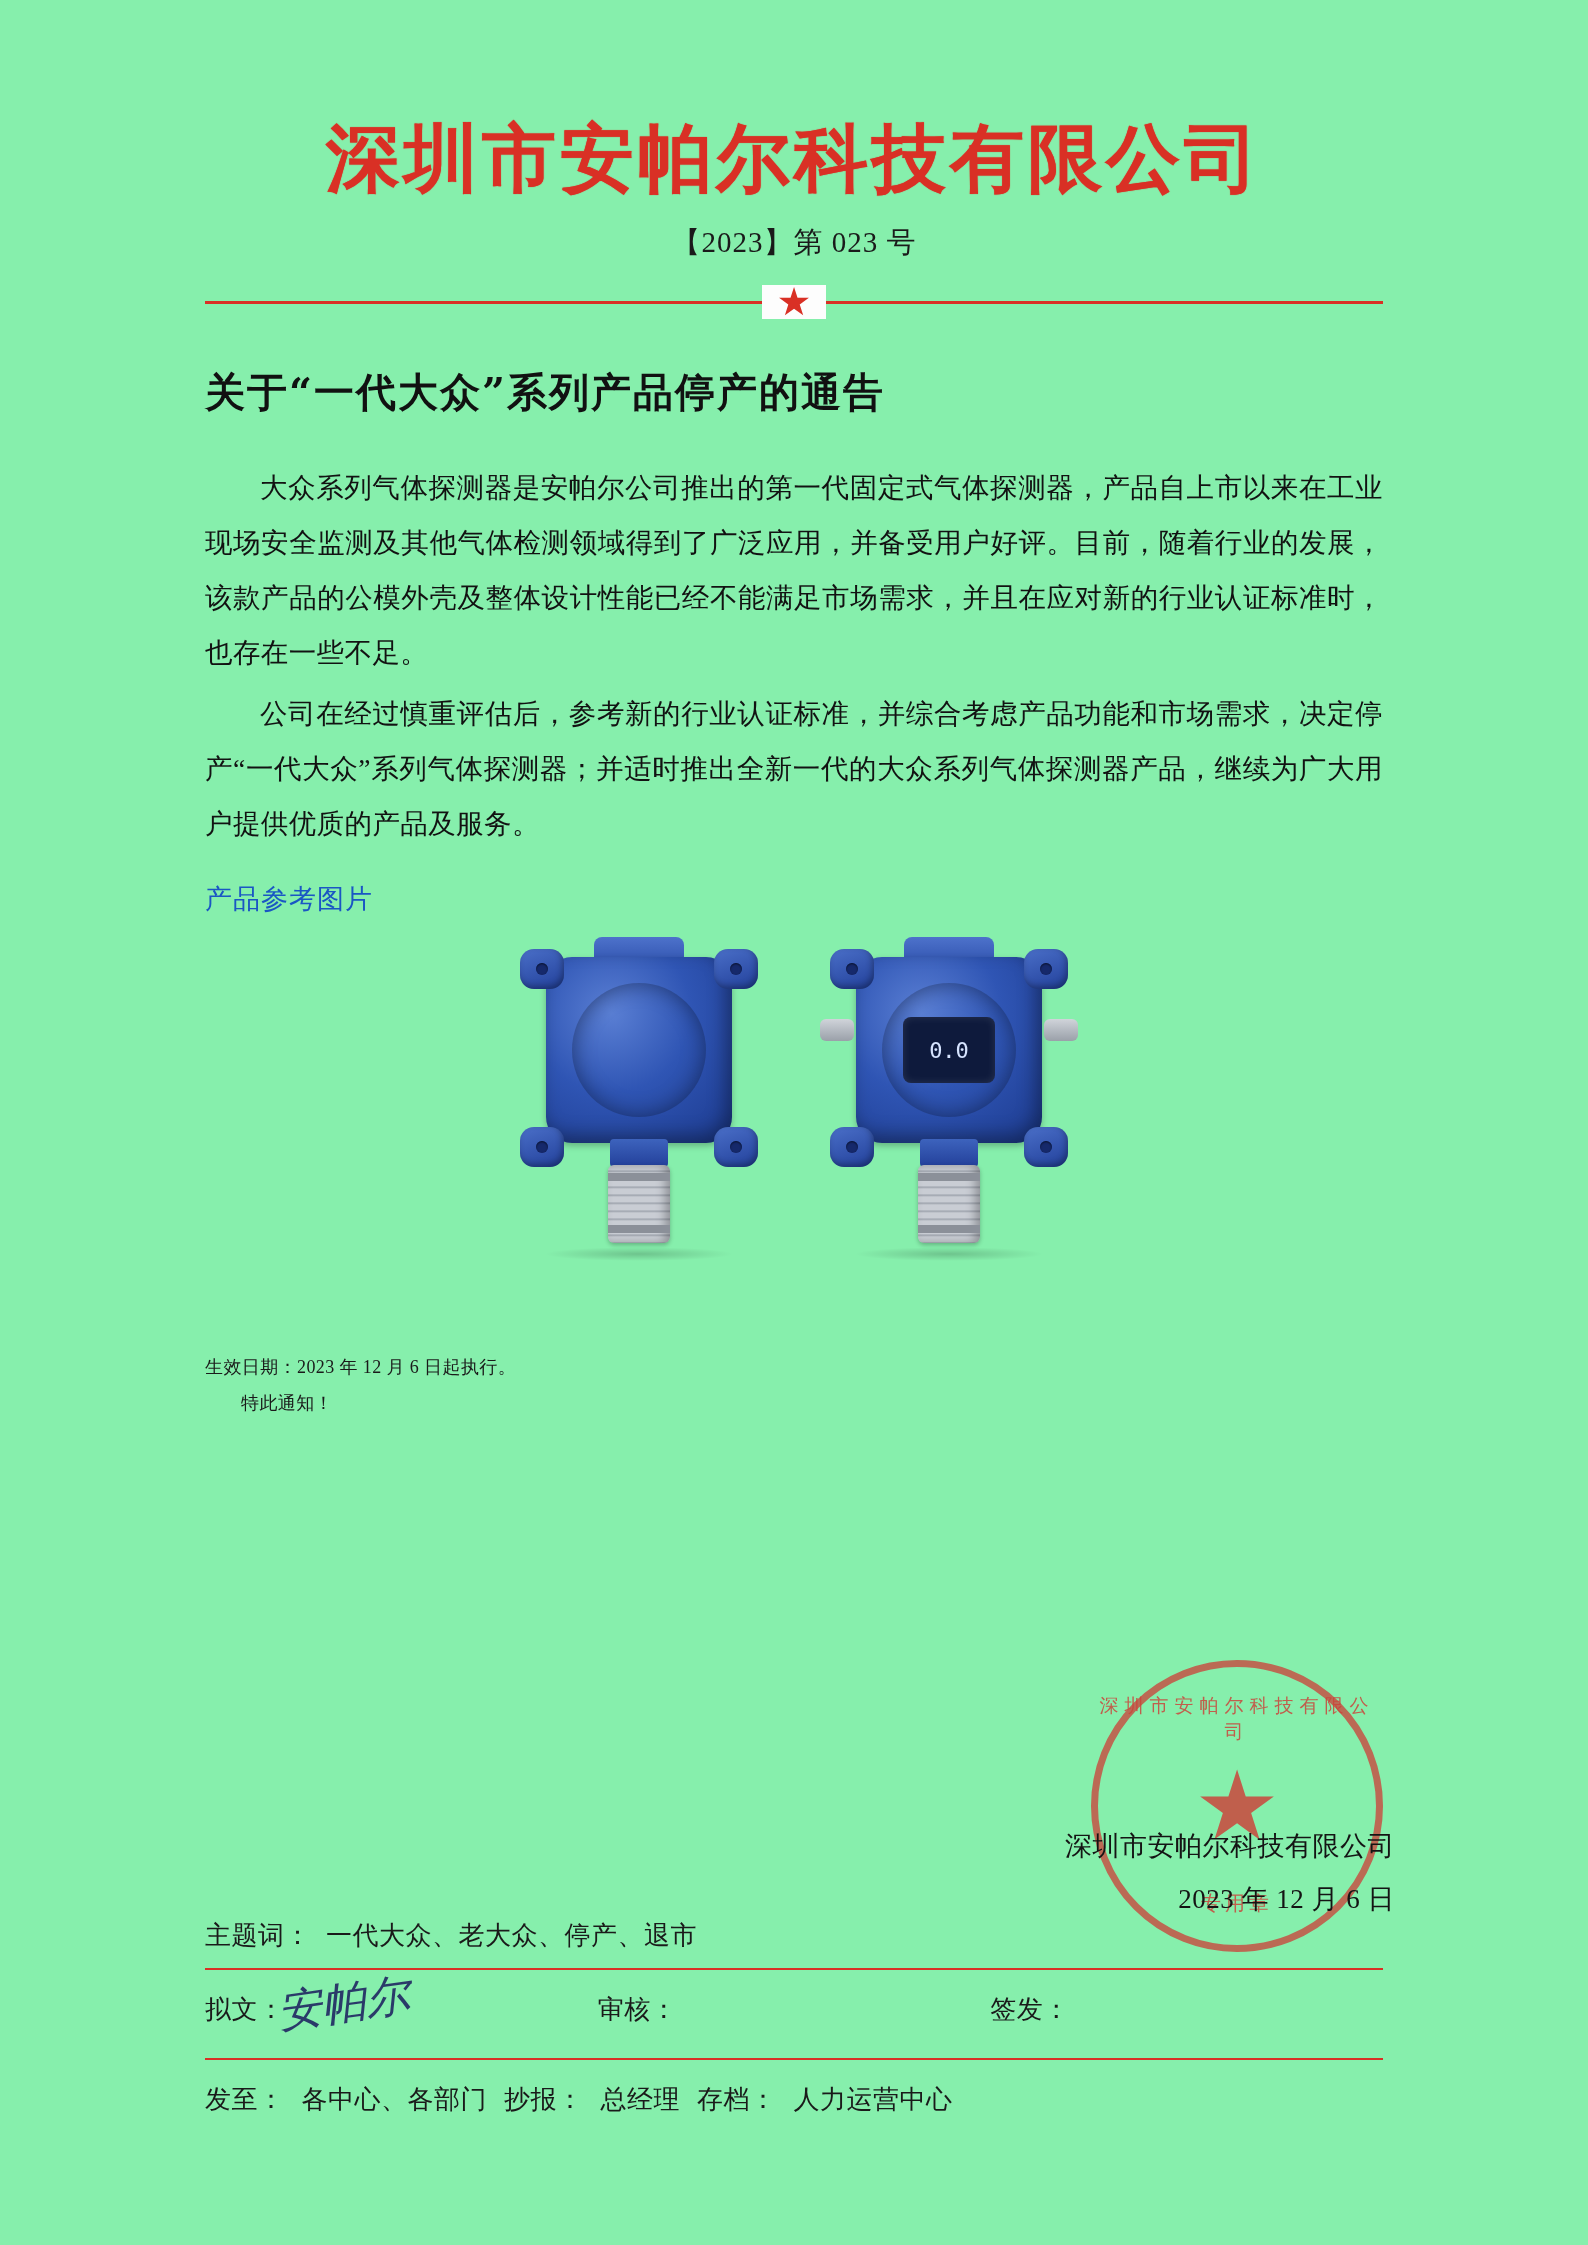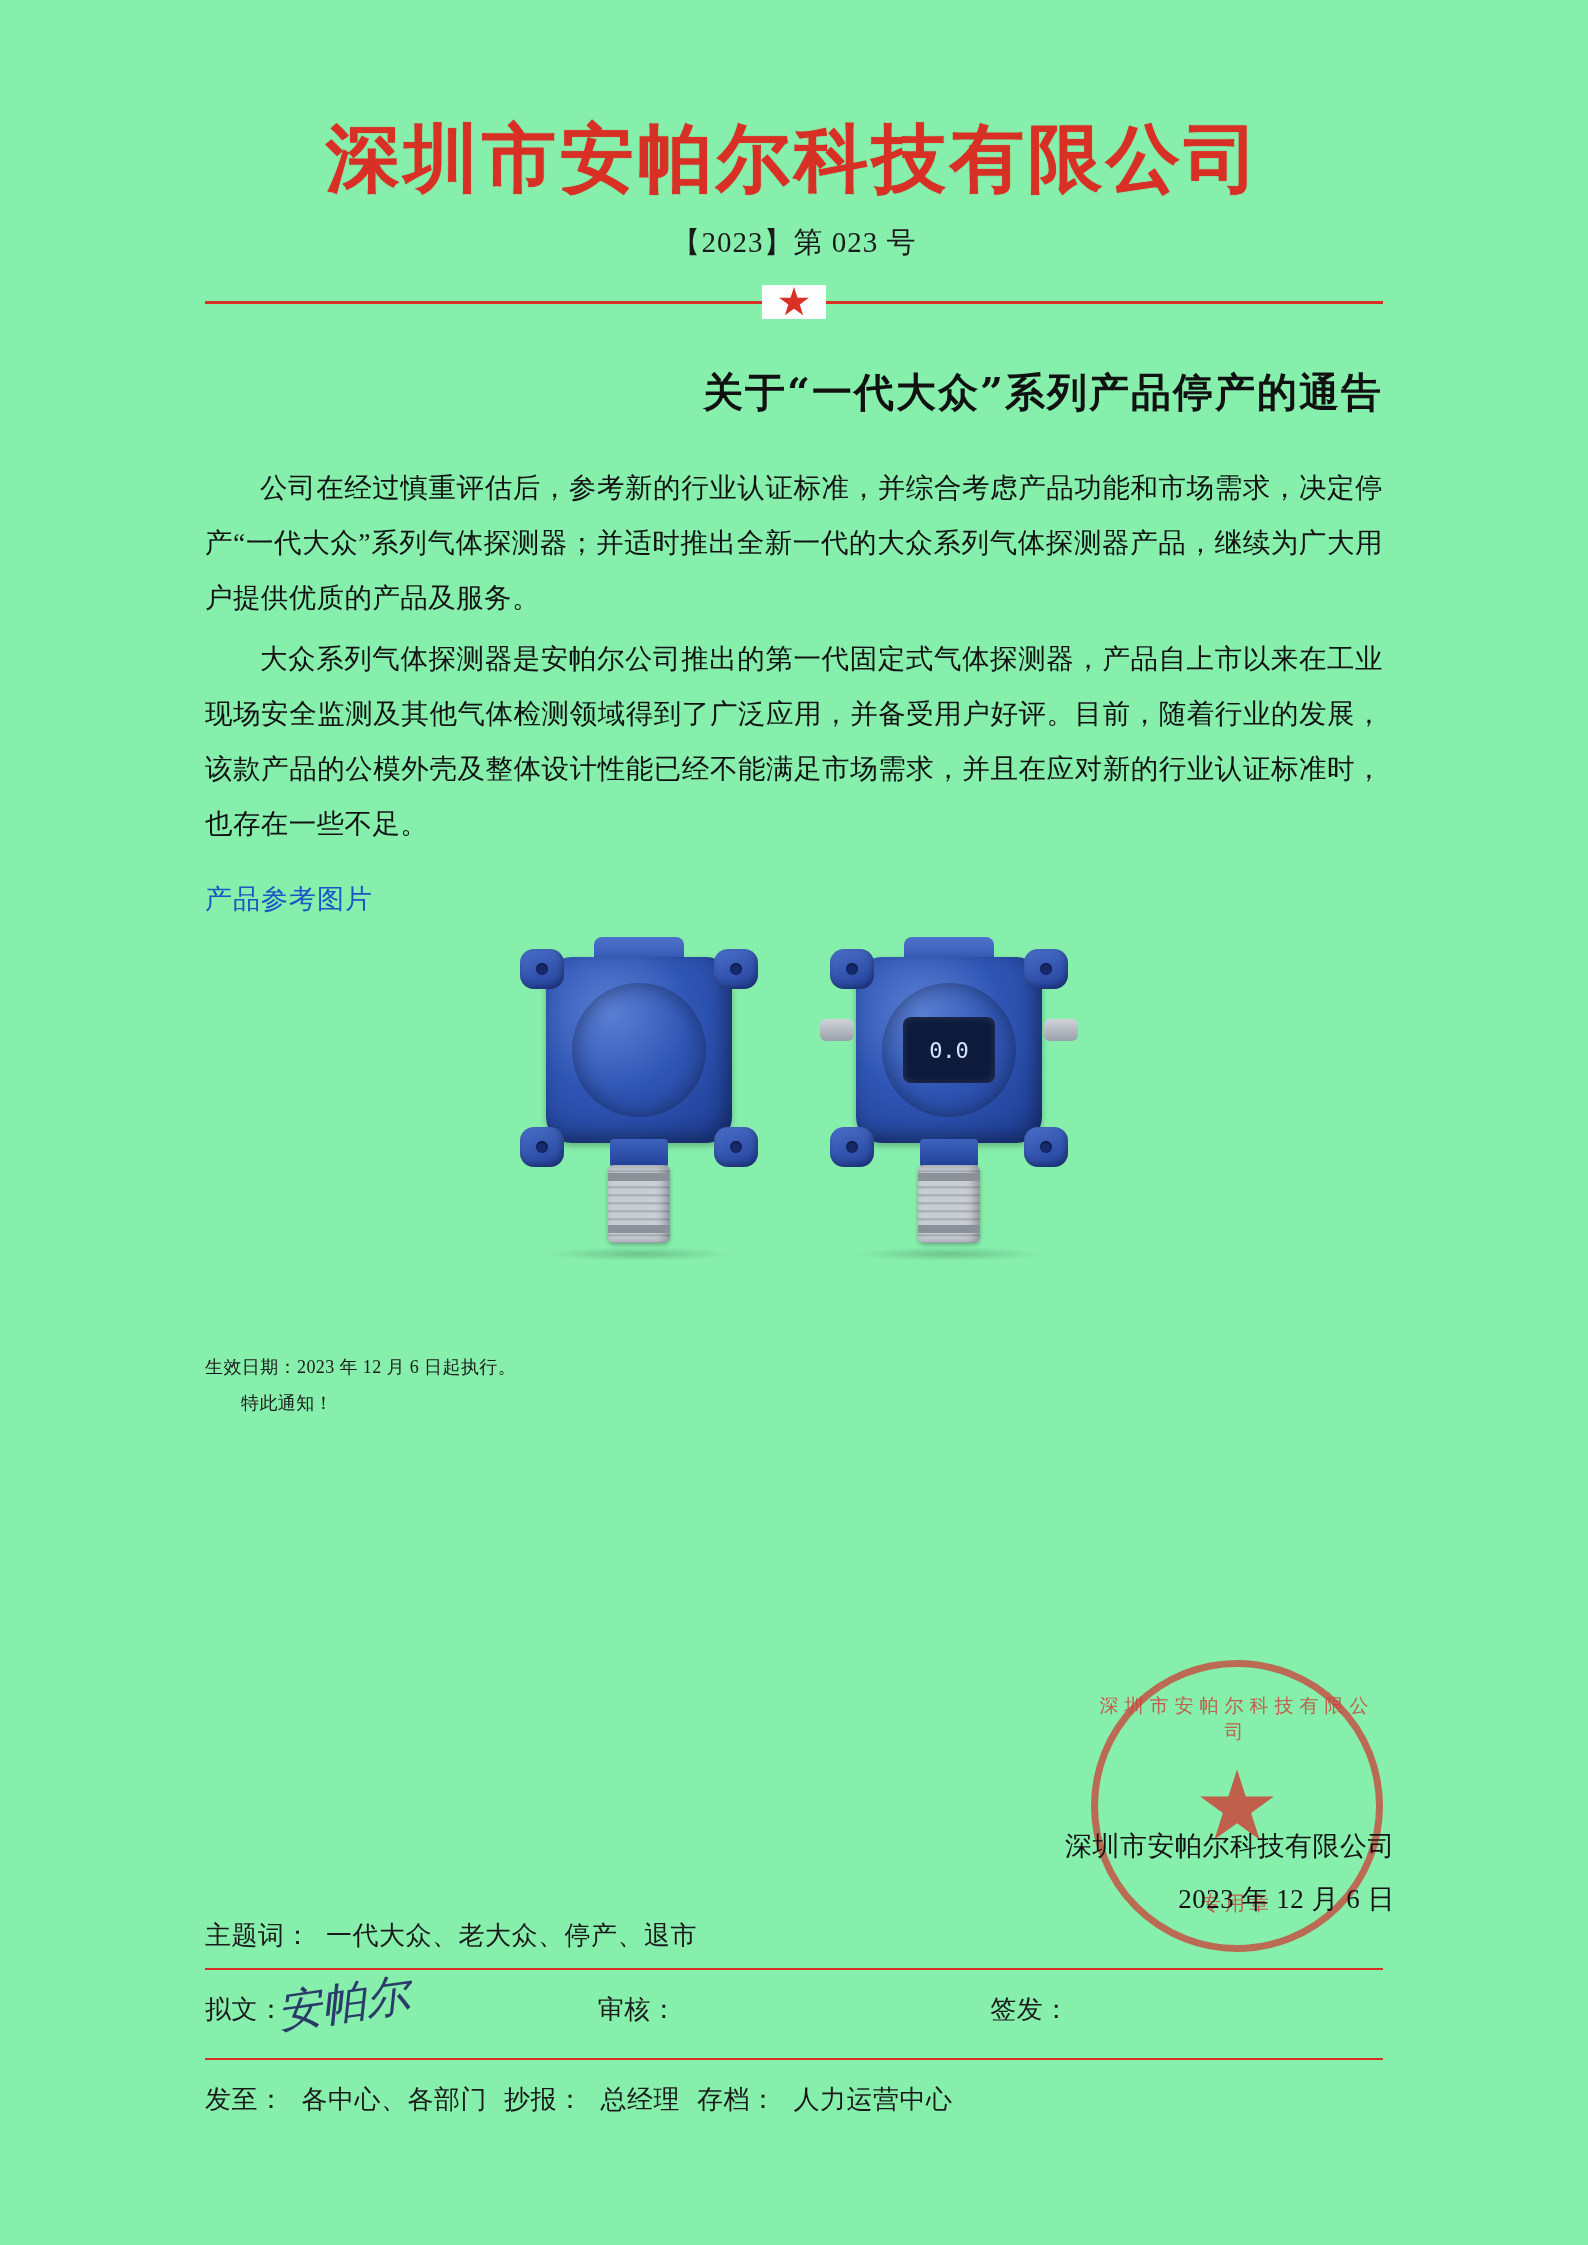--- a/index.html
+++ b/index.html
@@ -68,21 +68,21 @@
     height: 34px;
     background: #fdfdfd;
     color: #d93025;
     font-size: 34px;
     line-height: 34px;
     text-align: center;
   }
 
   
   .doc-title {
-    text-align: right;
+    text-align: left;
     margin-top: 46px;
     font-size: 40px;
     font-weight: bold;
     letter-spacing: 2px;
     font-family: "DejaVu Serif", "Liberation Serif", serif;
     color: #111;
   }
 
   
   .body-text {
@@ -356,22 +356,22 @@
     <div class="doc-number">【2023】第 023 号</div>
     <div class="red-rule">
       <div class="line"></div>
       <div class="star">★</div>
     </div>
   </div>
 
   <div class="doc-title">关于“一代大众”系列产品停产的通告</div>
 
   <div class="body-text">
+    <p>大众系列气体探测器是安帕尔公司推出的第一代固定式气体探测器，产品自上市以来在工业现场安全监测及其他气体检测领域得到了广泛应用，并备受用户好评。目前，随着行业的发展，该款产品的公模外壳及整体设计性能已经不能满足市场需求，并且在应对新的行业认证标准时，也存在一些不足。</p>
     <p>公司在经过慎重评估后，参考新的行业认证标准，并综合考虑产品功能和市场需求，决定停产“一代大众”系列气体探测器；并适时推出全新一代的大众系列气体探测器产品，继续为广大用户提供优质的产品及服务。</p>
-    <p>大众系列气体探测器是安帕尔公司推出的第一代固定式气体探测器，产品自上市以来在工业现场安全监测及其他气体检测领域得到了广泛应用，并备受用户好评。目前，随着行业的发展，该款产品的公模外壳及整体设计性能已经不能满足市场需求，并且在应对新的行业认证标准时，也存在一些不足。</p>
   </div>
 
   <div class="fig-caption">产品参考图片</div>
 
   <div class="product-row">
 
     <div class="detector">
       <div class="det-shadow"></div>
       <div class="det-top-box"></div>
       <div class="det-body"></div>

